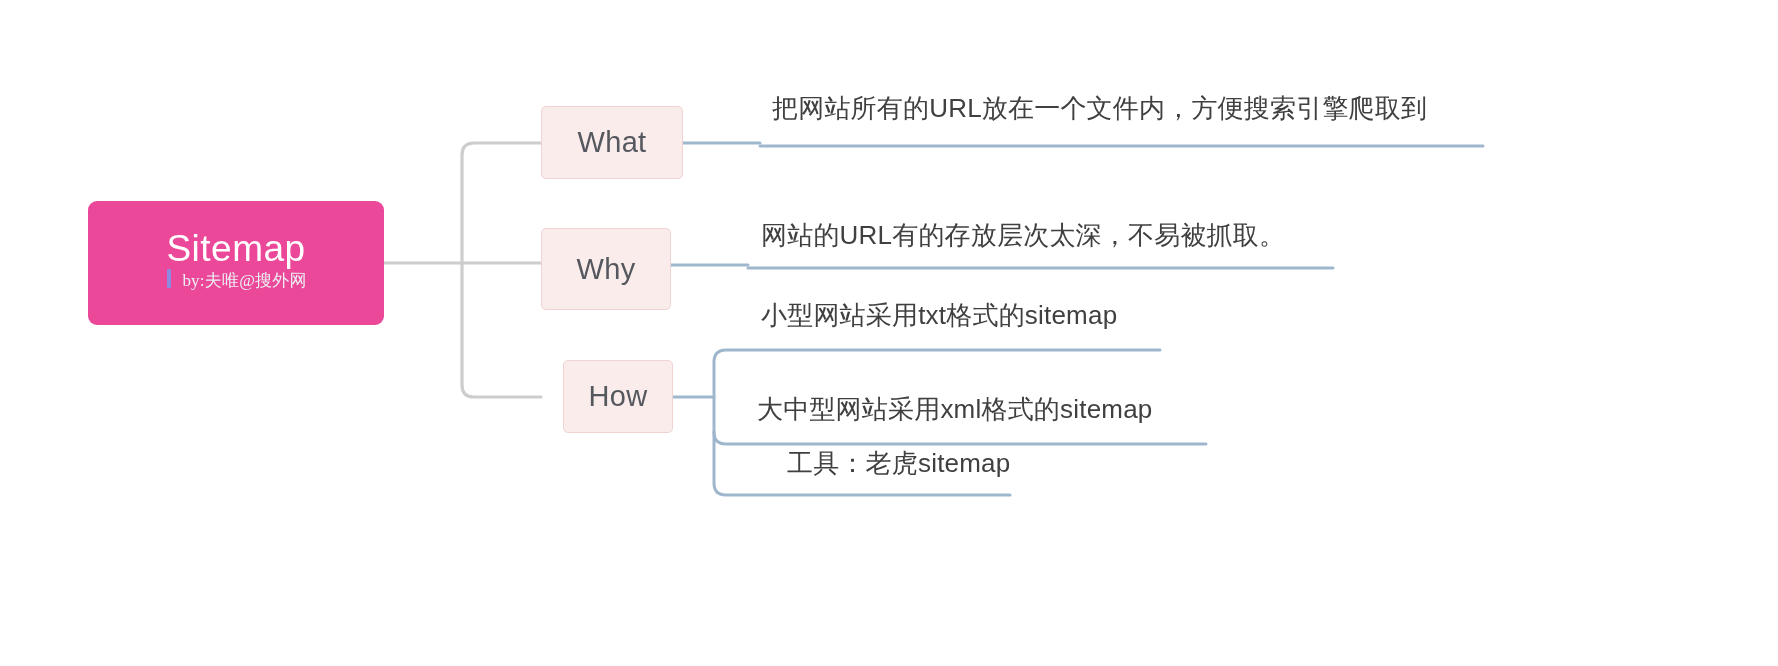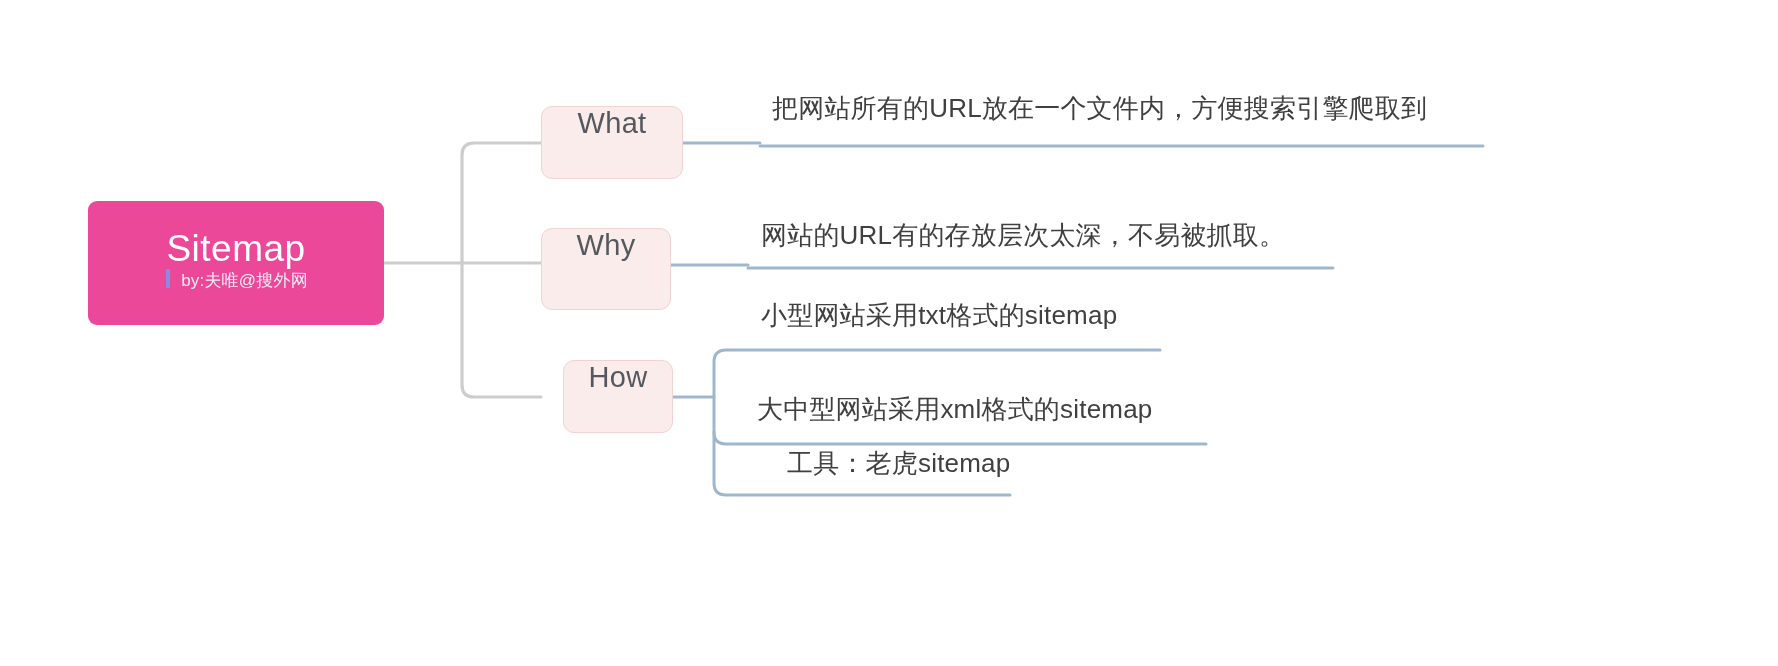--- a/index.html
+++ b/index.html
@@ -52,43 +52,45 @@
     font-size: 37px;
     line-height: 1.05;
     font-weight: 400;
     letter-spacing: 0.5px;
   }
   .root-sub-row {
     display: flex;
     align-items: flex-start;
     margin-top: 0;
     padding-left: 2px;
+    font-family: Liberation Serif, serif;
   }
   .root-sub-bar {
     width: 4px;
     height: 19px;
     background: #8b8ae0;
     margin-right: 11px;
     border-radius: 1px;
   }
   .root-sub-text {
     color: #eceff4;
     font-size: 17px;
     letter-spacing: 0.2px;
     white-space: nowrap;
   }
 
   
   .branch-node {
     position: absolute;
     background: #fbecec;
     border: 1.4px solid #f0d3d3;
-    border-radius: 11px;
+    border-radius: 5px;
     z-index: 3;
     display: flex;
+    align-items: center;
     justify-content: center;
     box-sizing: border-box;
   }
   .branch-label {
     color: #55585e;
     font-size: 29px;
     font-weight: 400;
     letter-spacing: 0.3px;
   }
   #branch-what { left: 541px; top: 106px; width: 142px; height: 73px; }

